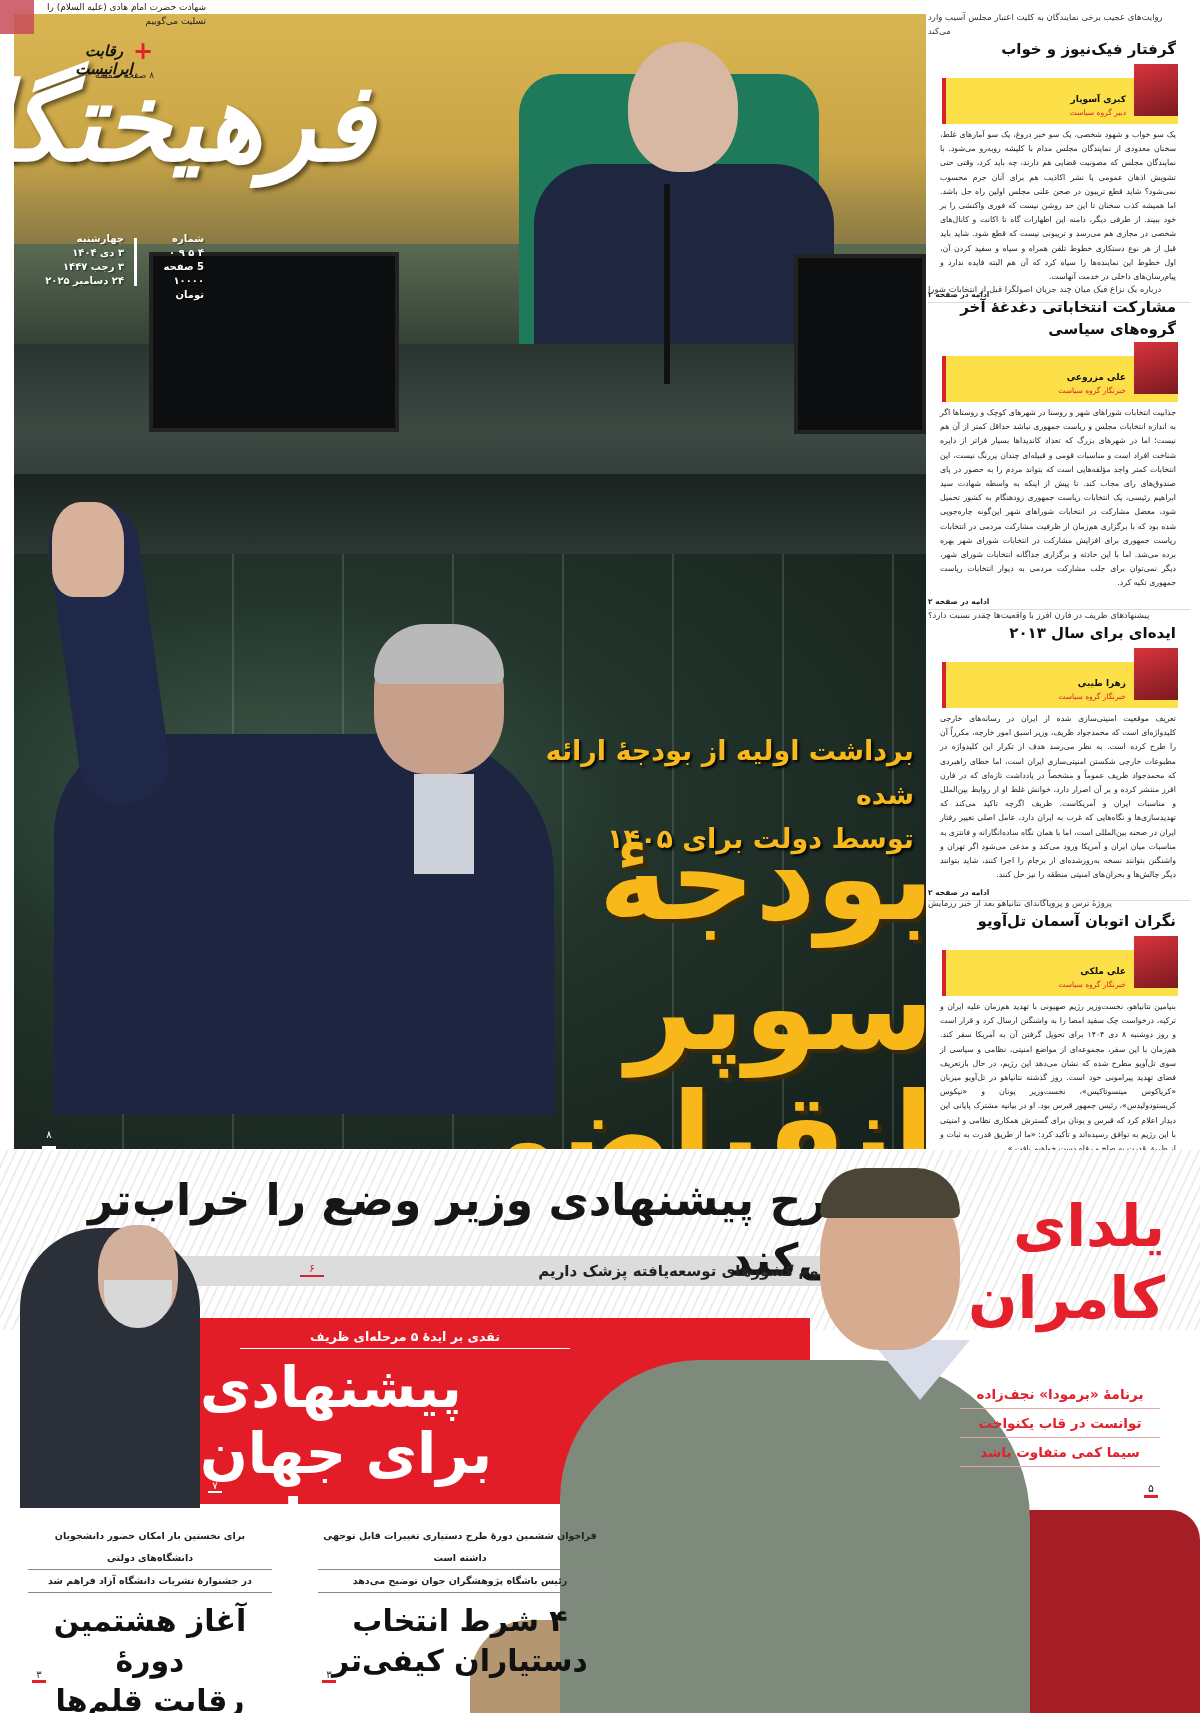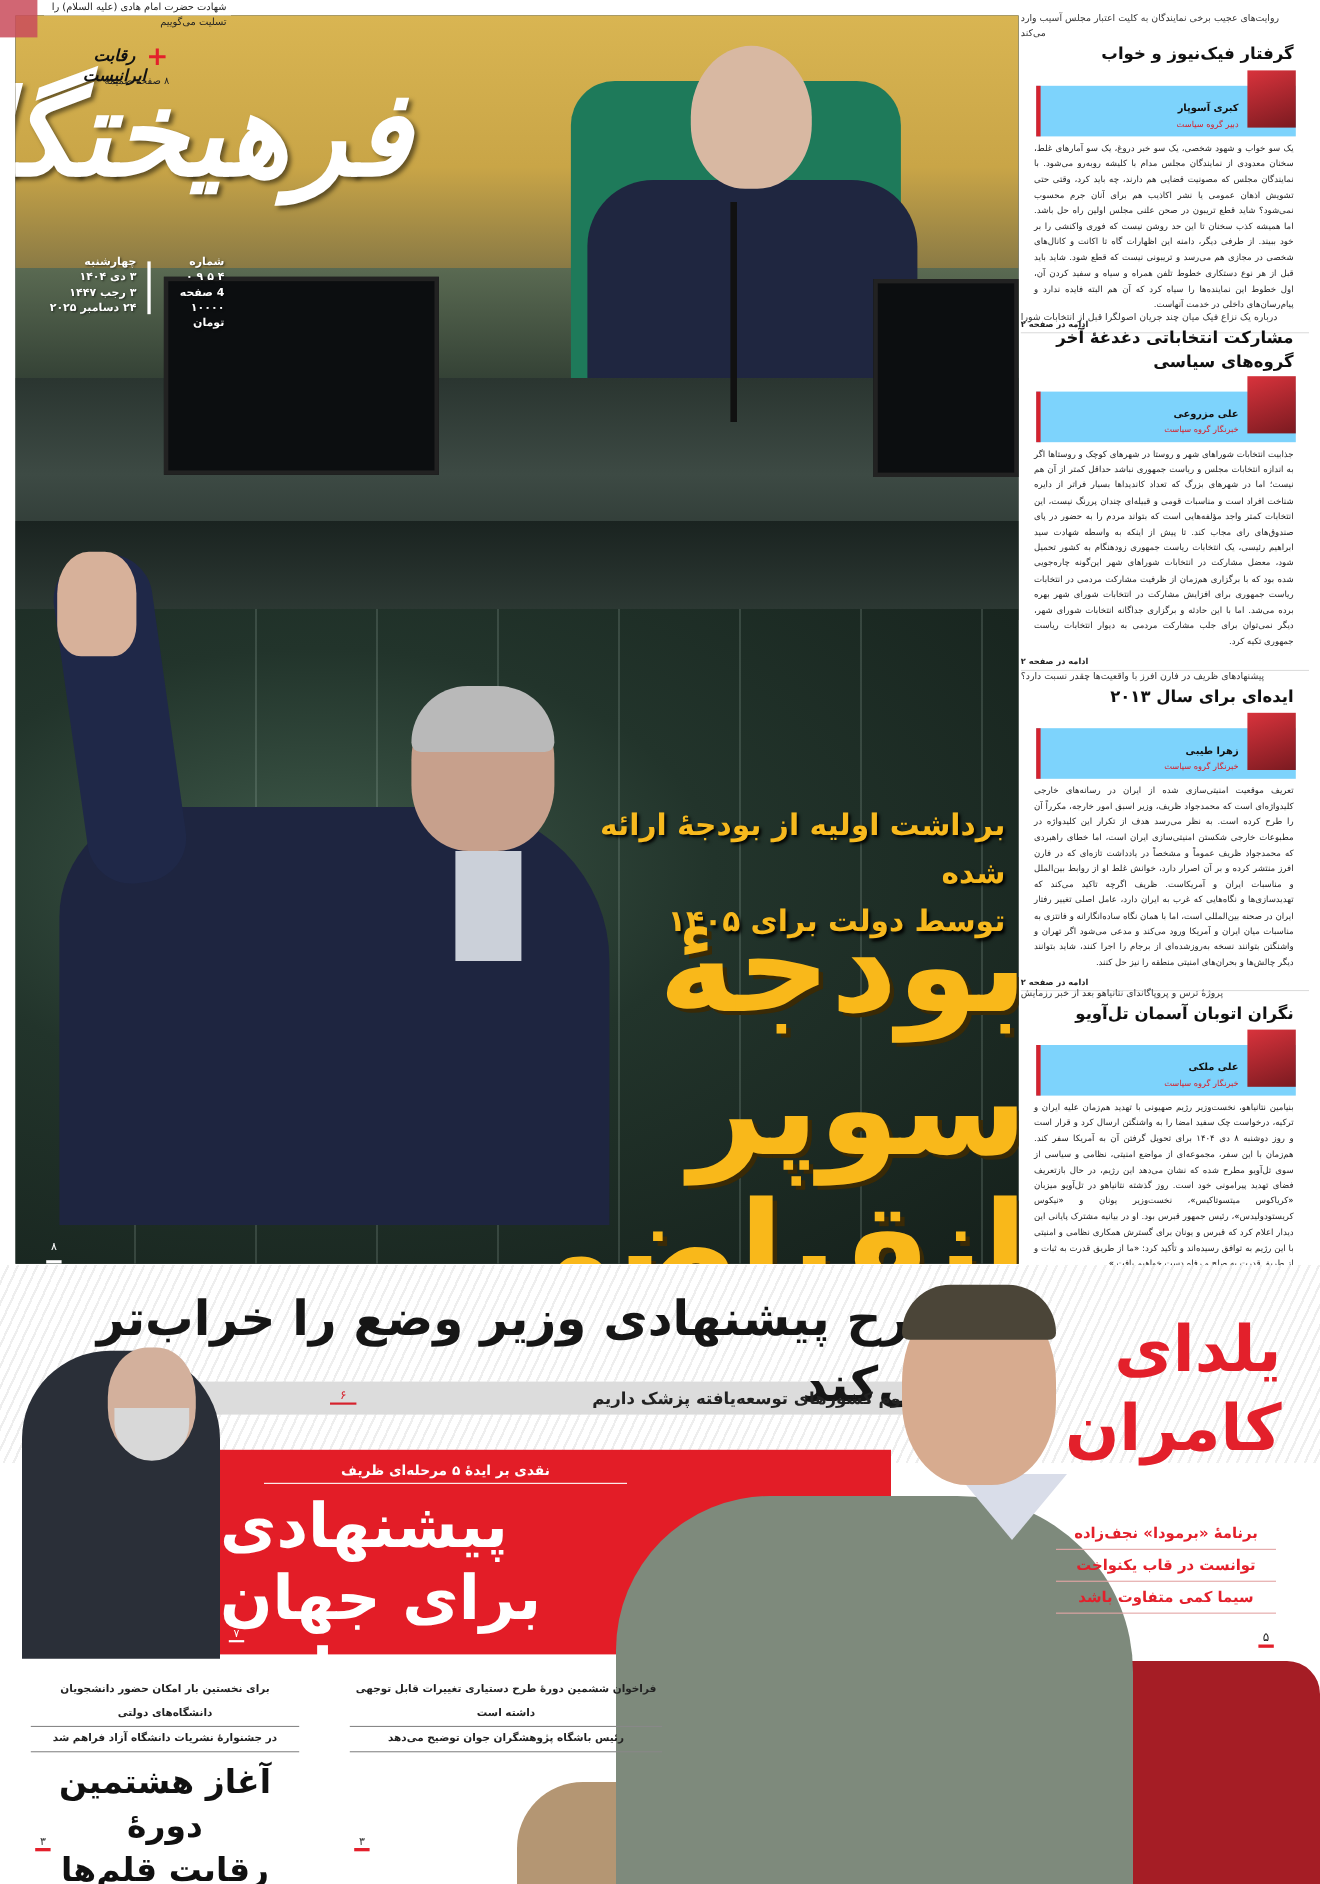--- a/index.html
+++ b/index.html
@@ -38,21 +38,21 @@
 #issue-divider{left:100px;top:6px;width:3px;height:48px;background:#fff}
 #lead-kicker{left:500px;top:715px;width:400px;color:#f7b91e;font-size:27px;font-weight:bold;text-align:right;line-height:44px;text-shadow:2px 2px 3px #000}
 #lead-headline{left:580px;top:800px;width:340px;color:#f9b81a;font-size:118px;font-weight:bold;line-height:128px;text-shadow:4px 4px 0 #3a2a06;letter-spacing:-2px}
 #lead-headline-2{left:100px;top:930px;width:820px;color:#f9b81a;font-size:118px;font-weight:bold;text-align:right;line-height:128px;text-shadow:4px 4px 0 #3a2a06;letter-spacing:-2px}
 #lead-pagemark{left:28px;top:1115px;width:14px;height:20px;color:#fff;font-size:10px;text-align:center;border-bottom:3px solid #fff}
 
 #sidebar{left:928px;top:10px;width:262px;height:1140px;background:#fff}
 .sb-article{position:absolute;left:0;width:262px}
 .sb-kicker{font-size:8.5px;color:#333;text-align:left;padding-right:14px;line-height:14px}
 .sb-title{font-size:15px;font-weight:bold;color:#111;text-align:right;padding-right:14px;line-height:22px}
-.sb-author{position:relative;height:46px;margin:4px 12px 4px 14px;background:#7dd3fc;border-left:4px solid #d6222d}
+.sb-author{position:relative;height:46px;margin:4px 12px 4px 14px;background:#fde047;border-left:4px solid #d6222d}
 .sb-author-photo{position:absolute;right:0;top:-14px;width:44px;height:52px;background:linear-gradient(160deg,#d9333c,#7a1a20)}
 .sb-author-name{position:absolute;right:52px;top:16px;font-size:9px;font-weight:bold;color:#111}
 .sb-author-role{position:absolute;right:52px;top:30px;font-size:7.5px;color:#d6222d}
 .sb-body{font-size:7.8px;color:#222;text-align:justify;line-height:14.2px;padding:0 14px 0 12px}
 .sb-cont{font-size:7.5px;font-weight:bold;color:#222;text-align:left;padding-right:14px;margin-top:4px;line-height:14px;border-bottom:1px solid #ddd}
 
 #bottom{left:0;top:1150px;width:1200px;height:563px;overflow:hidden;background:#fff}
 #stripes{left:0;top:0;width:1200px;height:180px;background:repeating-linear-gradient(115deg,#fff 0 6px,#eee 6px 8px)}
 #bottom-headline{left:20px;top:20px;width:850px;font-size:44px;font-weight:bold;color:#161616;text-align:right;line-height:60px;letter-spacing:-1px}
 #sub-band{left:110px;top:106px;width:760px;height:30px;background:#dcdcdc}
@@ -107,21 +107,21 @@
 
   <div id="logo" class="abs">فرهیختگان</div>
   <div id="supp-logo" class="abs">رقابت ایرانیست</div>
   <div id="supp-plus" class="abs">+</div>
   <div id="supp-pages" class="abs">۸ صفحه ضمیمه</div>
 
   <div id="issue-box" class="abs">
     <div id="issue-col-r" class="abs">
       <div>شماره</div>
       <div>۴ ۵ ۹ ۰</div>
-      <div>4 صفحه</div>
+      <div>5 صفحه</div>
       <div>۱۰۰۰۰ تومان</div>
     </div>
     <div id="issue-divider" class="abs"></div>
     <div id="issue-col-l" class="abs">
       <div>چهارشنبه</div>
       <div>۳ دی ۱۴۰۴</div>
       <div>۳ رجب ۱۴۴۷</div>
       <div>۲۴ دسامبر ۲۰۲۵</div>
     </div>
   </div>
@@ -232,15 +232,19 @@
     <div class="bs-title">
       <div>آغاز هشتمین دورهٔ</div>
       <div>رقابت قلم‌ها</div>
     </div>
     <div class="bs-mark">۳</div>
   </div>
 
   <div id="bm-story" class="abs">
     <div class="bs-kicker">فراخوان ششمین دورهٔ طرح دستیاری تغییرات قابل توجهی داشته است</div>
     <div class="bs-kicker">رئیس باشگاه پژوهشگران جوان توضیح می‌دهد</div>
+    <div class="bs-title">
+      <div>۴ شرط انتخاب</div>
+      <div>دستیاران کیفی‌تر</div>
+    </div>
     <div class="bs-mark">۳</div>
   </div>
 </div>
 
 </body></html>

